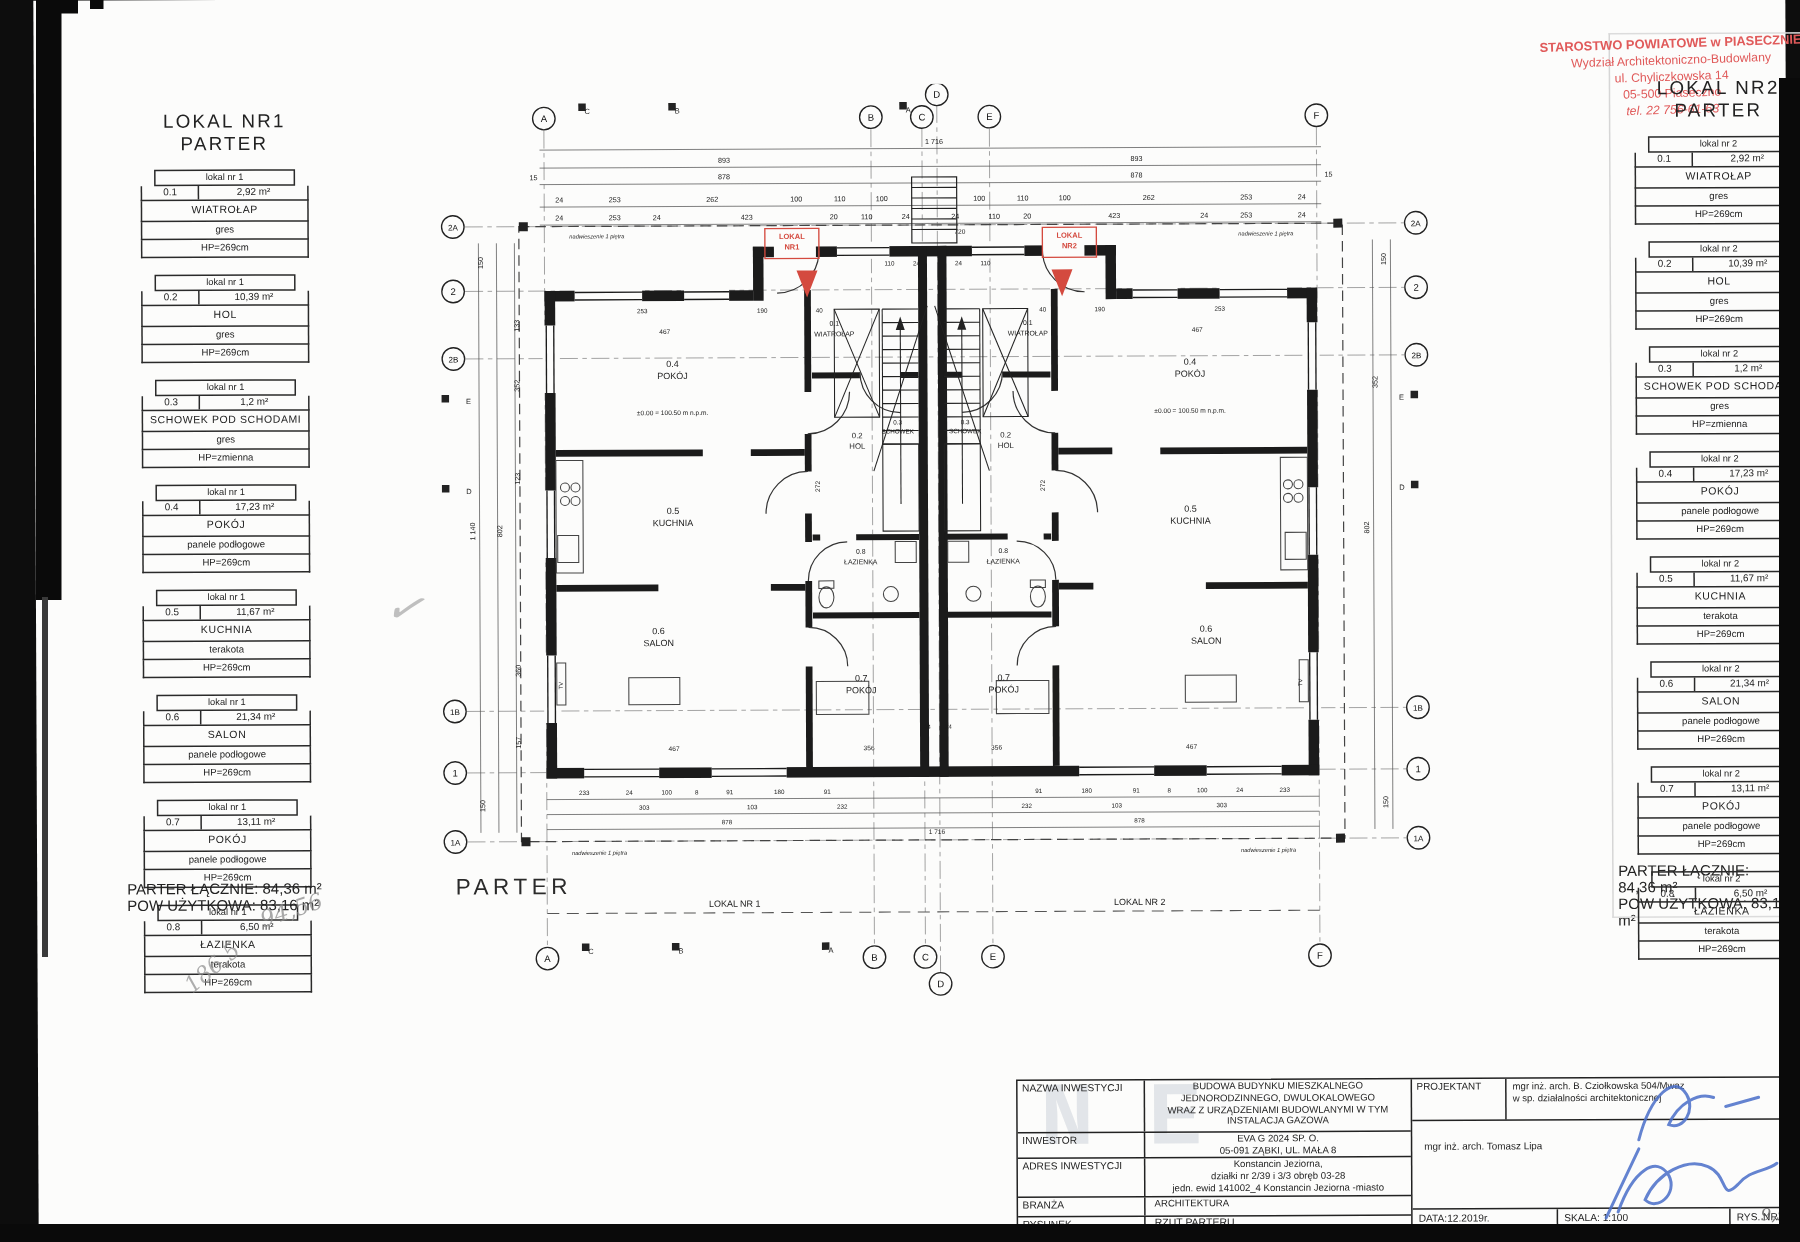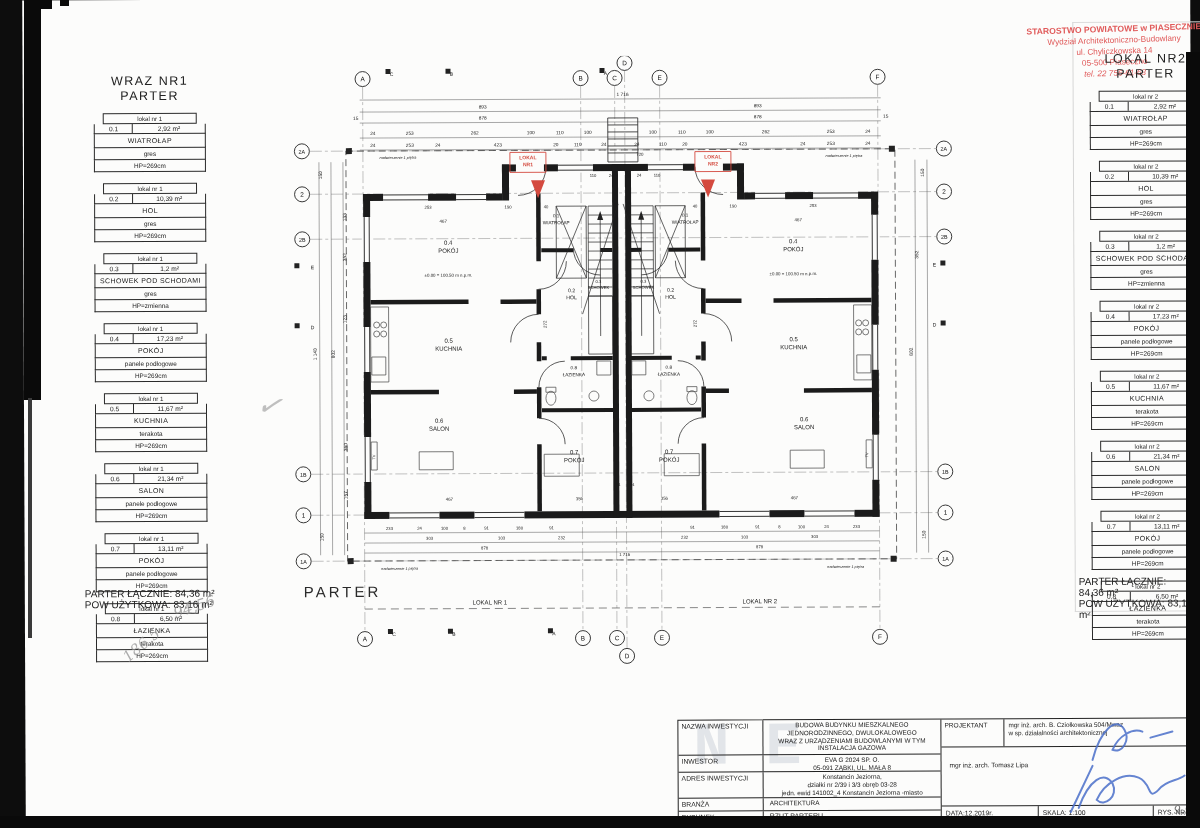--- a/index.html
+++ b/index.html
@@ -54,21 +54,21 @@
     border-left:1px solid #d6d6d6;border-top:1px solid #dcdcdc;border-bottom:1px solid #dcdcdc;z-index:3;}
   svg text{font-family:"Liberation Sans",sans-serif;}
 </style>
 </head>
 <body>
 
 <div id="paper">
 
   <div class="legend" style="left:68px;top:74px;">
     <div class="legend-title">
-      <div>WRAZ NR1</div>
+      <div>LOKAL NR1</div>
       <div>PARTER</div>
     </div>
     <div id="legend-left-rooms">
         <div class="room-card">
           <div class="rc-header">lokal nr 1</div>
           <div class="rc-area">
             <div class="rc-id">0.1</div>
             <div class="rc-val">2,92 m²</div>
           </div>
           <div class="rc-name">WIATROŁAP</div>

